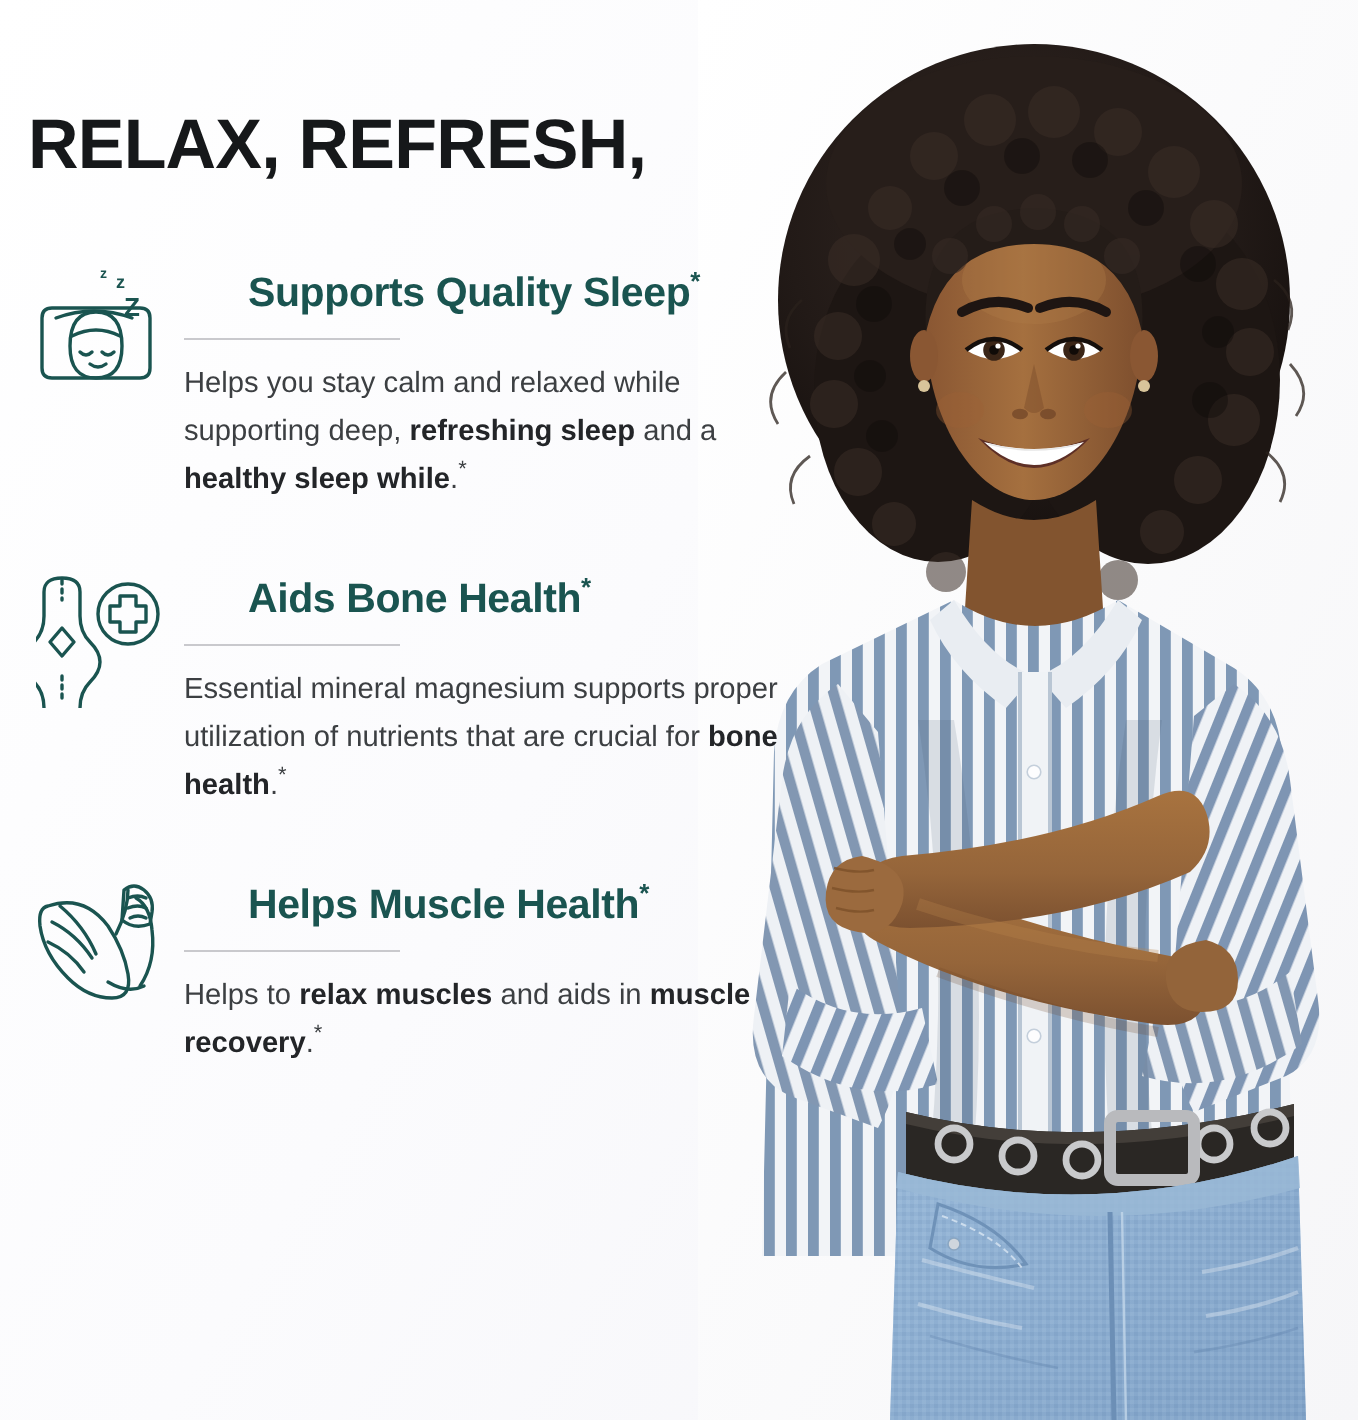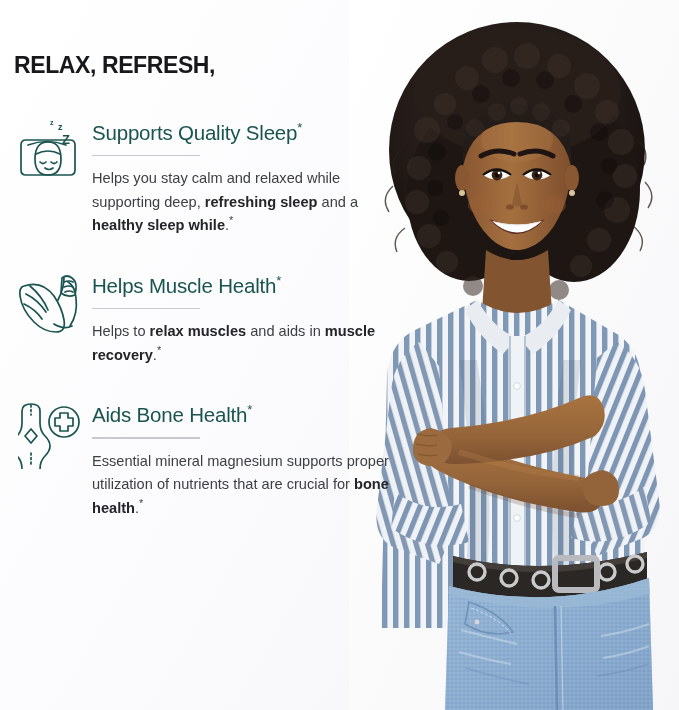--- a/index.html
+++ b/index.html
@@ -24,21 +24,21 @@
     position:absolute;
     left:0; top:0;
     width:400px; height:710px;
     padding:52px 0 0 14px;
     z-index:3;
   }
 
   .headline {
     font-family:"Liberation Sans", sans-serif;
     font-weight:bold;
-    font-size:23px;
+    font-size:35px;
     line-height:1.18;
     letter-spacing:-0.4px;
     color:#16181a;
     max-width:360px;
   }
 
   .benefits { margin-top:38px; }
 
   .benefit {
     position:relative;
@@ -60,26 +60,27 @@
   .benefit-icon svg { display:block; }
 
   .benefit-body {
     flex:1 1 auto;
     padding-left:6px;
     padding-top:4px;
   }
 
   .benefit-title {
     font-family:"Liberation Sans", sans-serif;
-    font-weight:normal;
+    font-weight:bold;
     font-size:20.5px;
     letter-spacing:-0.2px;
     color:#1a5450;
     line-height:1.15;
     white-space:nowrap;
+    margin-left:32px;
   }
   .benefit-title .ast {
     font-size:13px;
     vertical-align:super;
     line-height:0;
   }
 
   .benefit-rule {
     width:108px;
     height:1.5px;
@@ -428,20 +429,49 @@
           <div class="benefit-title"><span>Supports Quality Sleep</span><span class="ast">*</span></div>
           <div class="benefit-rule"></div>
           <div class="benefit-text">
             <span>Helps you stay calm and relaxed while supporting deep, </span><b>refreshing sleep</b><span> and a </span><b>healthy sleep while</b><span>.</span><span class="dag">*</span>
           </div>
         </div>
       </div>
 
       <div class="benefit">
         <div class="benefit-icon">
+          <svg width="64" height="68" viewBox="0 0 64 68">
+            <g fill="none" stroke="#1a5450" stroke-width="1.7" stroke-linecap="round" stroke-linejoin="round">
+
+              <path d="M13 3 q9 0 9 7 l0 12 q0 8 5 13 q5 5 5 10
+                       q0 5 -5 10 q-5 5 -5 13 l0 8 q0 7 -9 7
+                       q-9 0 -9 -7 l0 -8 q0 -8 -5 -13 q-5 -5 -5 -10
+                       q0 -5 5 -10 q5 -5 5 -13 l0 -12 q0 -7 9 -7 z"></path>
+
+              <path d="M13 28 l6 7 l-6 7 l-6 -7 z"></path>
+
+              <path d="M13 4 l0 10" stroke-dasharray="2 2.5"></path>
+              <path d="M13 52 l0 11" stroke-dasharray="2 2.5"></path>
+
+              <circle cx="46" cy="21" r="15"></circle>
+              <path d="M42 12 l8 0 l0 5 l5 0 l0 8 l-5 0 l0 5 l-8 0 l0 -5 l-5 0 l0 -8 l5 0 z"></path>
+            </g>
+          </svg>
+        </div>
+        <div class="benefit-body">
+          <div class="benefit-title"><span>Aids Bone Health</span><span class="ast">*</span></div>
+          <div class="benefit-rule"></div>
+          <div class="benefit-text">
+            <span>Essential mineral magnesium supports proper utilization of nutrients that are crucial for </span><b>bone health</b><span>.</span><span class="dag">*</span>
+          </div>
+        </div>
+      </div>
+
+      <div class="benefit">
+        <div class="benefit-icon">
           <svg width="64" height="62" viewBox="0 0 64 62">
             <g fill="none" stroke="#1a5450" stroke-width="1.7" stroke-linecap="round" stroke-linejoin="round">
 
               <path d="M6 14
                        q18 -6 30 10
                        q8 12 10 24
                        q2 12 -8 12
                        q-12 0 -22 -10
                        q-12 -12 -14 -26
                        q-1 -9 4 -10 z"></path>
@@ -463,44 +493,15 @@
         </div>
         <div class="benefit-body">
           <div class="benefit-title"><span>Helps Muscle Health</span><span class="ast">*</span></div>
           <div class="benefit-rule"></div>
           <div class="benefit-text">
             <span>Helps to </span><b>relax muscles</b><span> and aids in </span><b>muscle recovery</b><span>.</span><span class="dag">*</span>
           </div>
         </div>
       </div>
 
-      <div class="benefit">
-        <div class="benefit-icon">
-          <svg width="64" height="68" viewBox="0 0 64 68">
-            <g fill="none" stroke="#1a5450" stroke-width="1.7" stroke-linecap="round" stroke-linejoin="round">
-
-              <path d="M13 3 q9 0 9 7 l0 12 q0 8 5 13 q5 5 5 10
-                       q0 5 -5 10 q-5 5 -5 13 l0 8 q0 7 -9 7
-                       q-9 0 -9 -7 l0 -8 q0 -8 -5 -13 q-5 -5 -5 -10
-                       q0 -5 5 -10 q5 -5 5 -13 l0 -12 q0 -7 9 -7 z"></path>
-
-              <path d="M13 28 l6 7 l-6 7 l-6 -7 z"></path>
-
-              <path d="M13 4 l0 10" stroke-dasharray="2 2.5"></path>
-              <path d="M13 52 l0 11" stroke-dasharray="2 2.5"></path>
-
-              <circle cx="46" cy="21" r="15"></circle>
-              <path d="M42 12 l8 0 l0 5 l5 0 l0 8 l-5 0 l0 5 l-8 0 l0 -5 l-5 0 l0 -8 l5 0 z"></path>
-            </g>
-          </svg>
-        </div>
-        <div class="benefit-body">
-          <div class="benefit-title"><span>Aids Bone Health</span><span class="ast">*</span></div>
-          <div class="benefit-rule"></div>
-          <div class="benefit-text">
-            <span>Essential mineral magnesium supports proper utilization of nutrients that are crucial for </span><b>bone health</b><span>.</span><span class="dag">*</span>
-          </div>
-        </div>
-      </div>
-
     </div>
   </div>
 </div>
 
 </body></html>

